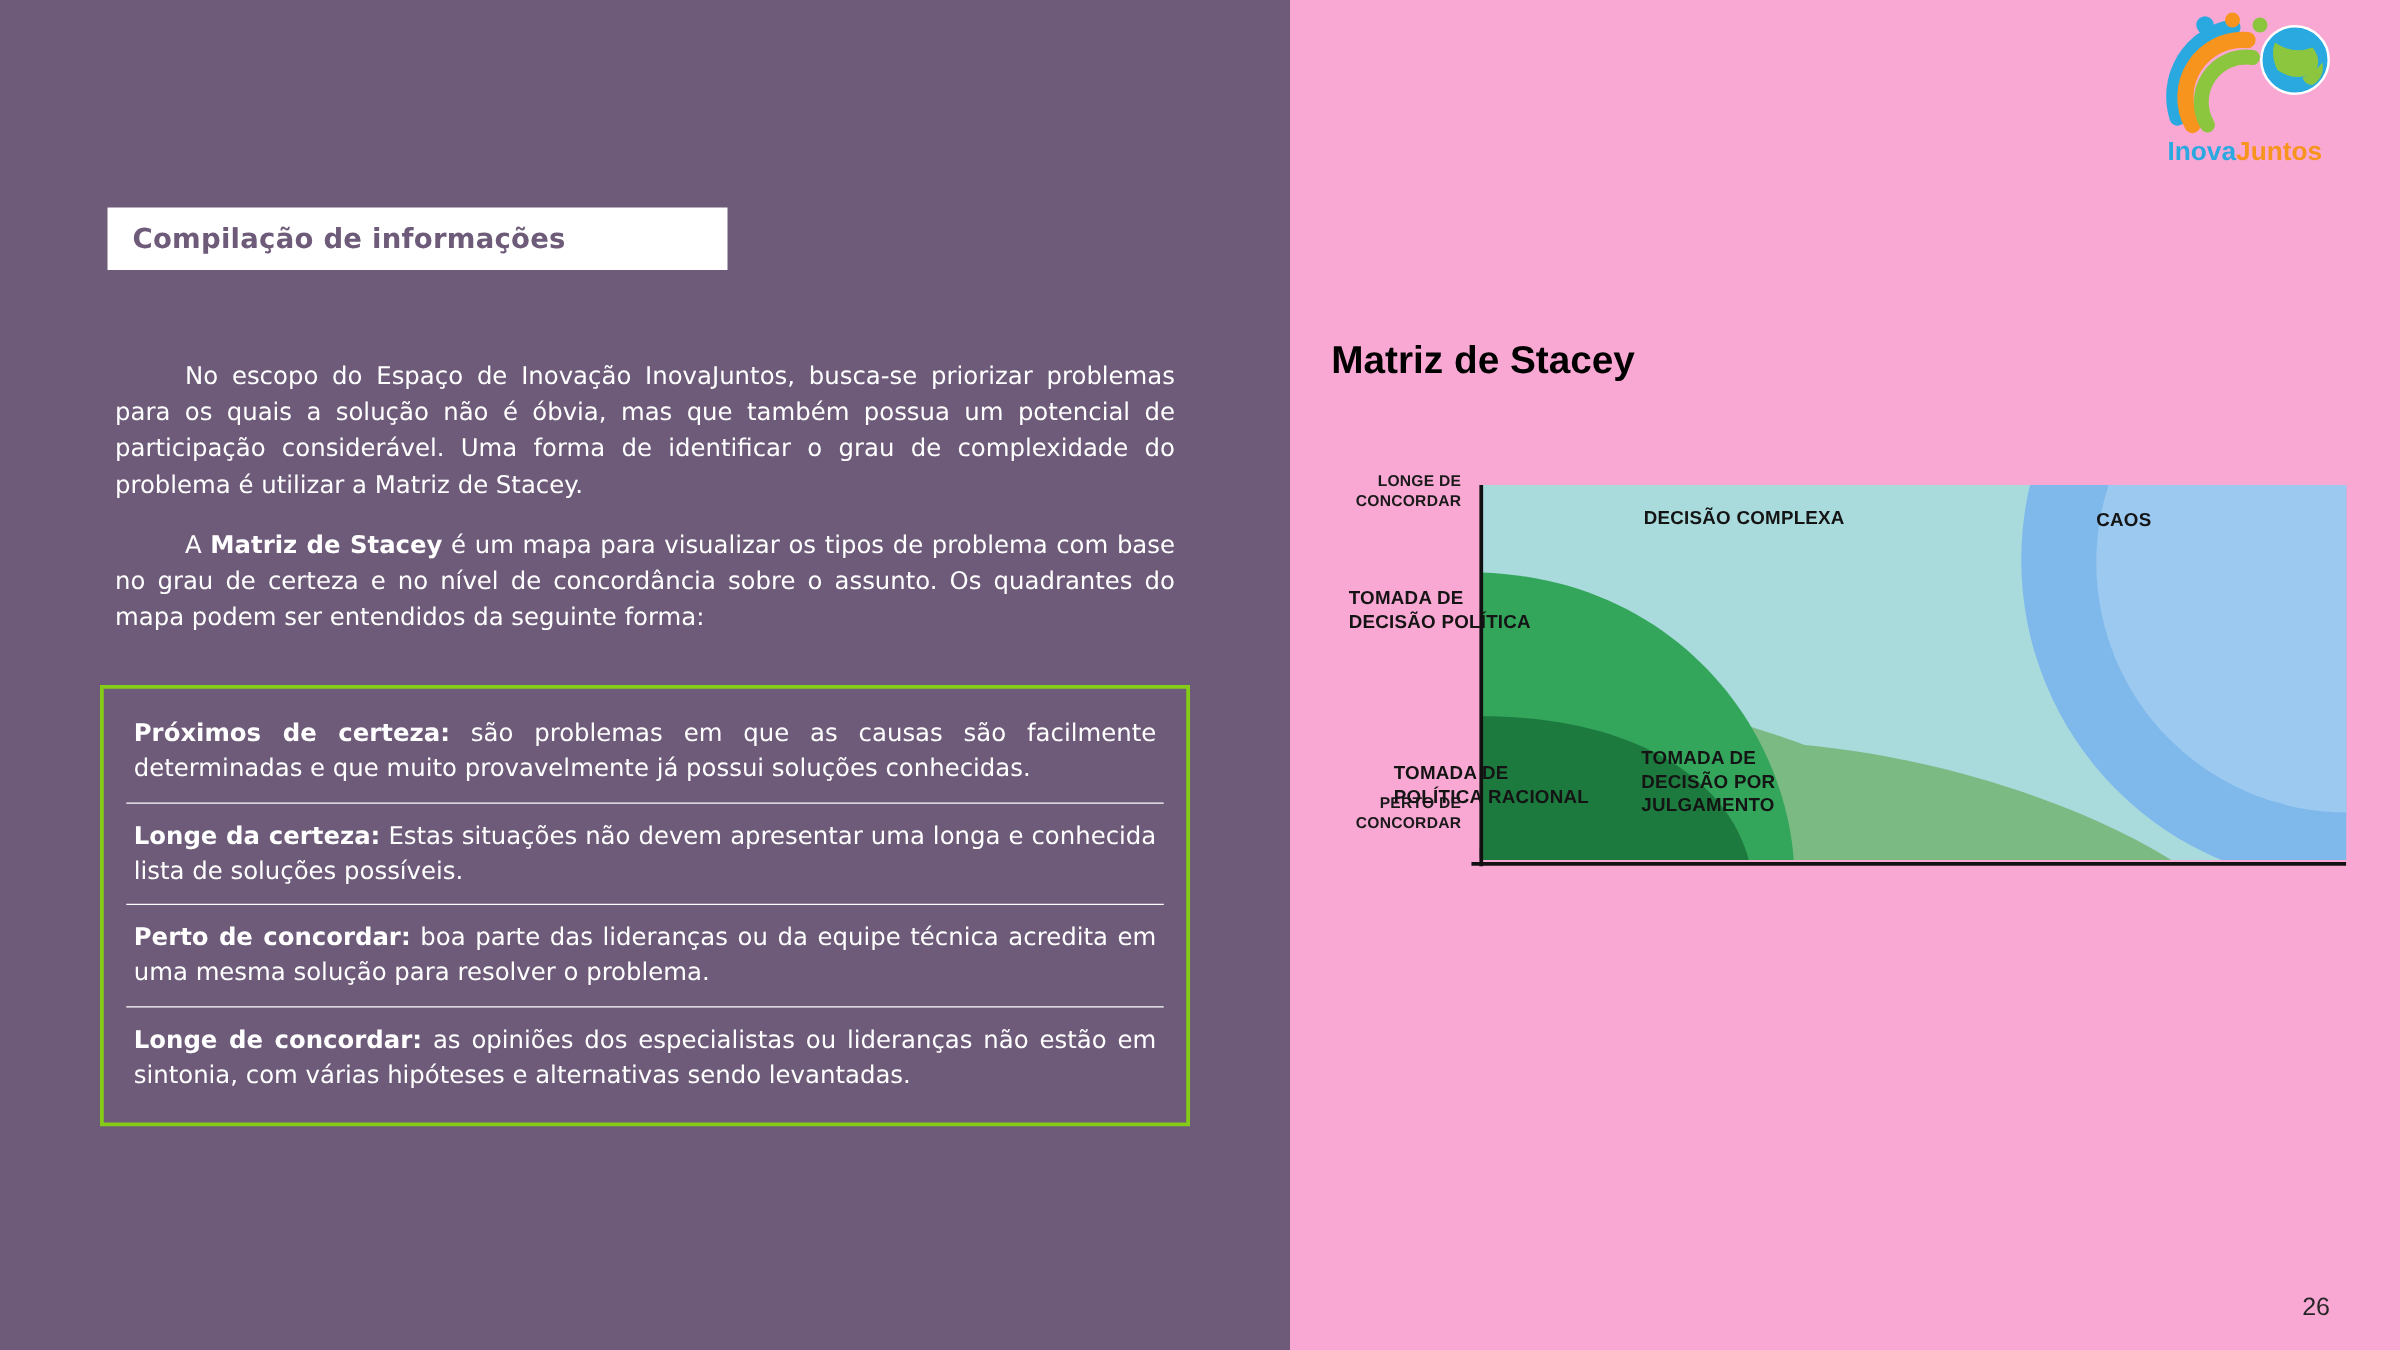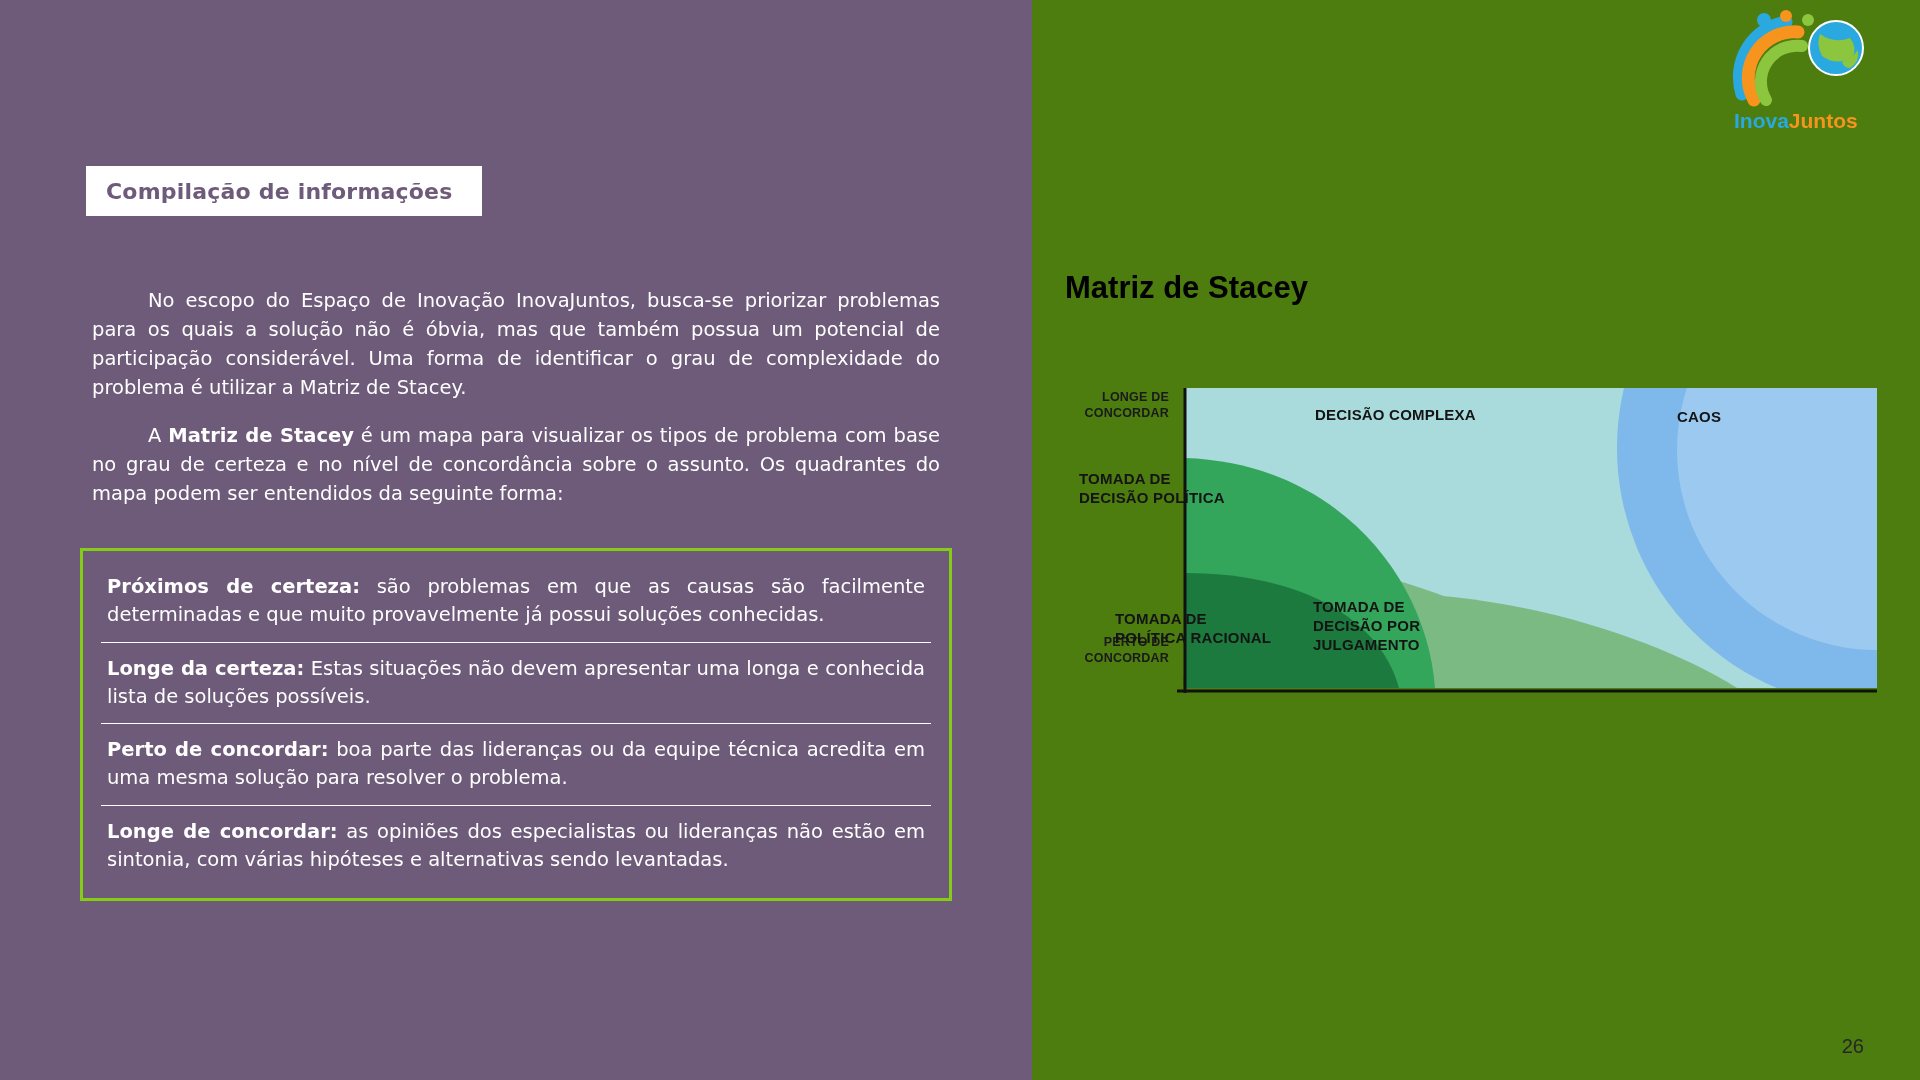--- a/index.html
+++ b/index.html
@@ -22,21 +22,21 @@
     top: 0;
     width: 1032px;
     height: 1080px;
     background: #6d5b79;
   }
 
   .title-chip {
     position: absolute;
     left: 86px;
     top: 166px;
-    width: 396px;
+    width: 496px;
     height: 50px;
     background: #ffffff;
     display: flex;
     align-items: center;
   }
   .title-chip .chip-text {
     margin-left: 20px;
     color: #6d5b79;
     font-size: 22px;
     font-weight: bold;
@@ -81,21 +81,21 @@
   }
   .box-item b { font-weight: bold; }
 
   
   .right-panel {
     position: absolute;
     left: 1032px;
     top: 0;
     width: 888px;
     height: 1080px;
-    background: #4d7c0f;
+    background: #f9a8d4;
   }
 
   
   .logo {
     position: absolute;
     right: 36px;
     top: 6px;
     width: 160px;
     height: 132px;
   }
@@ -131,21 +131,21 @@
 
   .axis-label {
     position: absolute;
     font-size: 12.5px;
     font-weight: bold;
     color: #1a1a1a;
     font-family: "Liberation Sans", sans-serif;
     line-height: 1.25;
     letter-spacing: 0.2px;
   }
-  .lbl-longe-concordar { left: 4px; top: 20px; text-align: right; width: 108px; }
+  .lbl-longe-concordar { left: 4px; top: 8px; text-align: right; width: 108px; }
   .lbl-perto-concordar { left: 4px; top: 265px; text-align: right; width: 108px; }
   .lbl-perto-certeza   { left: 126px; top: 305px; }
   .lbl-longe-certeza   { left: 668px; top: 305px; width: 152px; text-align: right; }
 
   .region-label {
     position: absolute;
     font-size: 15px;
     font-weight: bold;
     color: #141414;
     font-family: "Liberation Sans", sans-serif;

